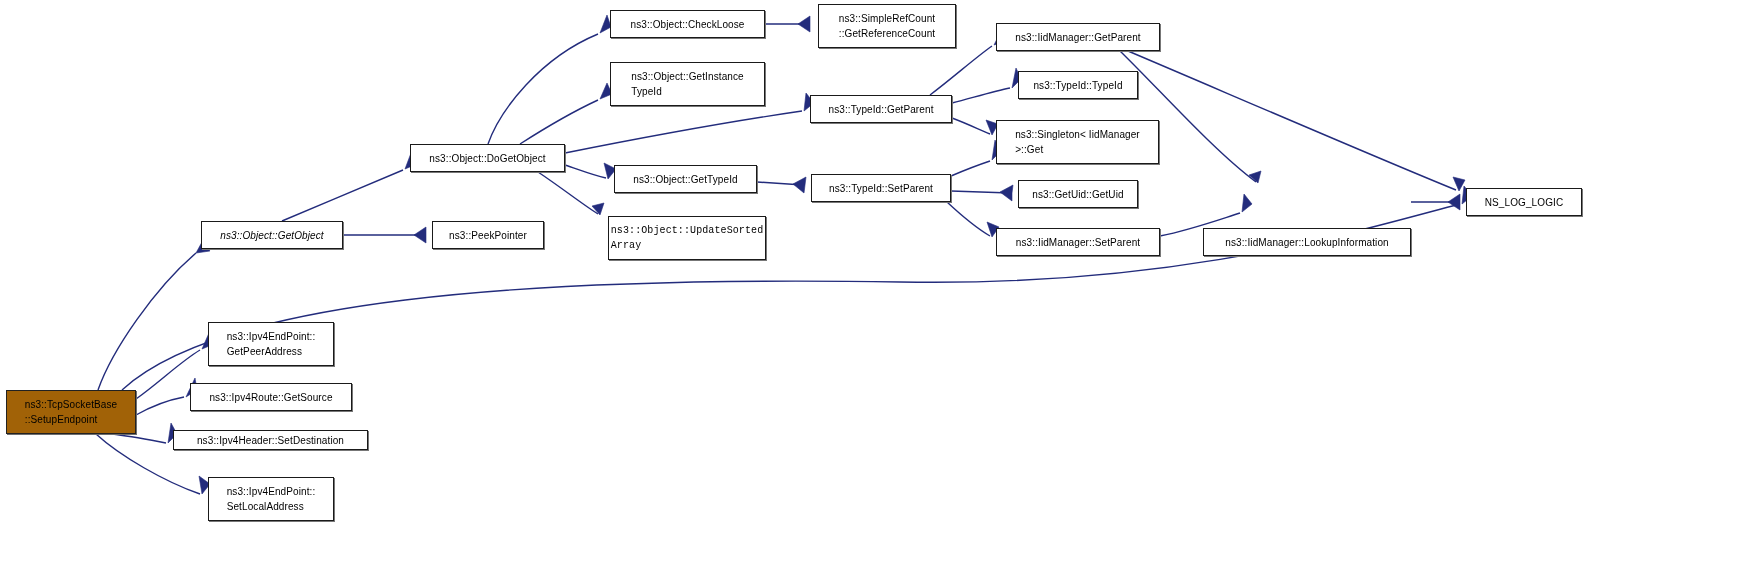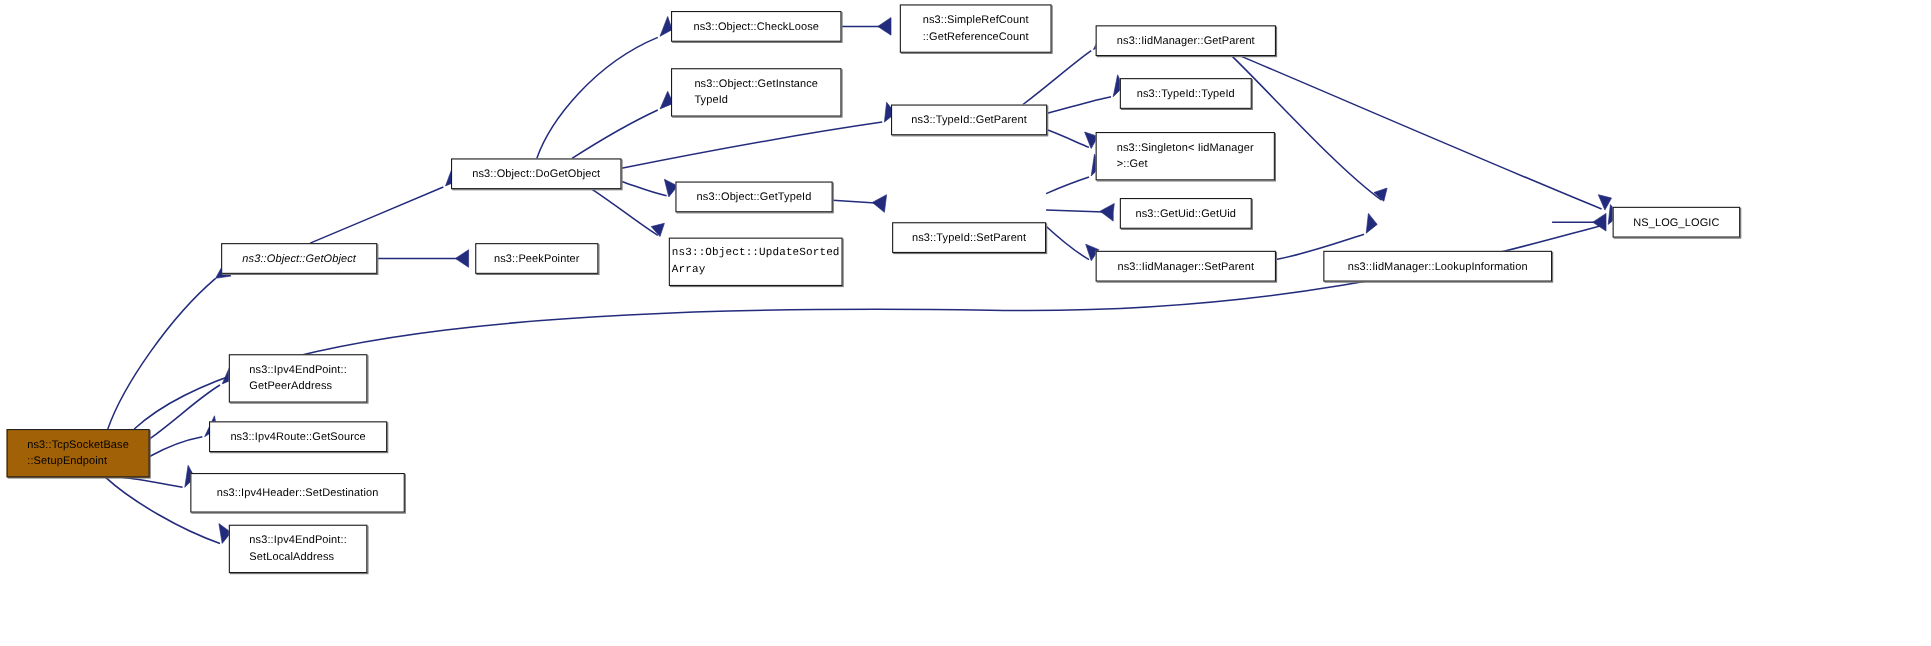--- a/index.html
+++ b/index.html
@@ -174,29 +174,29 @@
       <div class="node thick" style="left: 410px; top: 144px; width: 155px; height: 28px;">ns3::Object::DoGetObject</div>
       <div class="node thick" style="left: 610px; top: 10px; width: 155px; height: 28px;">ns3::Object::CheckLoose</div>
       <div class="node thick" style="left: 610px; top: 62px; width: 155px; height: 44px;">ns3::Object::GetInstance
 TypeId</div>
       <div class="node thick" style="left: 614px; top: 165px; width: 143px; height: 28px;">ns3::Object::GetTypeId</div>
       <div class="node thick" style="left: 608px; top: 216px; width: 158px; height: 44px; font-family: Liberation Mono, monospace;">ns3::Object::UpdateSorted
 Array</div>
       <div class="node thick" style="left: 818px; top: 4px; width: 138px; height: 44px;">ns3::SimpleRefCount
 ::GetReferenceCount</div>
       <div class="node thick" style="left: 810px; top: 95px; width: 142px; height: 28px;">ns3::TypeId::GetParent</div>
-      <div class="node thick" style="left: 811px; top: 174px; width: 140px; height: 28px; margin-top: 28px;">ns3::TypeId::SetParent</div>
+      <div class="node thick" style="left: 811px; top: 174px; width: 140px; height: 28px;">ns3::TypeId::SetParent</div>
       <div class="node thick" style="left: 996px; top: 23px; width: 164px; height: 28px;">ns3::IidManager::GetParent</div>
       <div class="node thick" style="left: 1018px; top: 71px; width: 120px; height: 28px;">ns3::TypeId::TypeId</div>
       <div class="node thick" style="left: 996px; top: 120px; width: 163px; height: 44px;">ns3::Singleton&lt; IidManager
 &gt;::Get</div>
       <div class="node thick" style="left: 1018px; top: 180px; width: 120px; height: 28px;">ns3::GetUid::GetUid</div>
       <div class="node thick" style="left: 996px; top: 228px; width: 164px; height: 28px;">ns3::IidManager::SetParent</div>
       <div class="node thick" style="left: 1203px; top: 188px; width: 208px; height: 28px; margin-top: 40px;">ns3::IidManager::LookupInformation</div>
       <div class="node thick" style="left: 1466px; top: 188px; width: 116px; height: 28px;">NS_LOG_LOGIC</div>
       <div class="node thick" style="left: 208px; top: 322px; width: 126px; height: 44px;">ns3::Ipv4EndPoint::
 GetPeerAddress</div>
       <div class="node thick" style="left: 190px; top: 383px; width: 162px; height: 28px;">ns3::Ipv4Route::GetSource</div>
-      <div class="node thick" style="left: 173px; top: 430px; width: 195px; height: 36px;">ns3::Ipv4Header::SetDestination</div>
+      <div class="node thick" style="left: 173px; top: 430px; width: 195px; height: 20px;">ns3::Ipv4Header::SetDestination</div>
       <div class="node thick" style="left: 208px; top: 477px; width: 126px; height: 44px;">ns3::Ipv4EndPoint::
 SetLocalAddress</div>
     </div>
 </div>
 
 </body></html>

